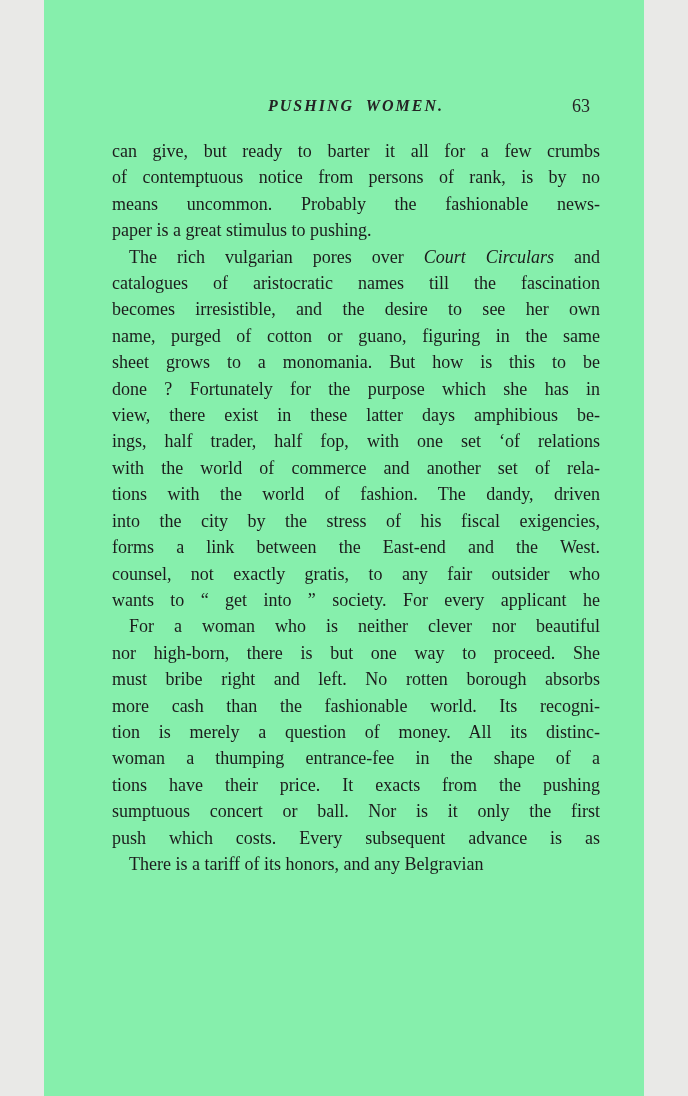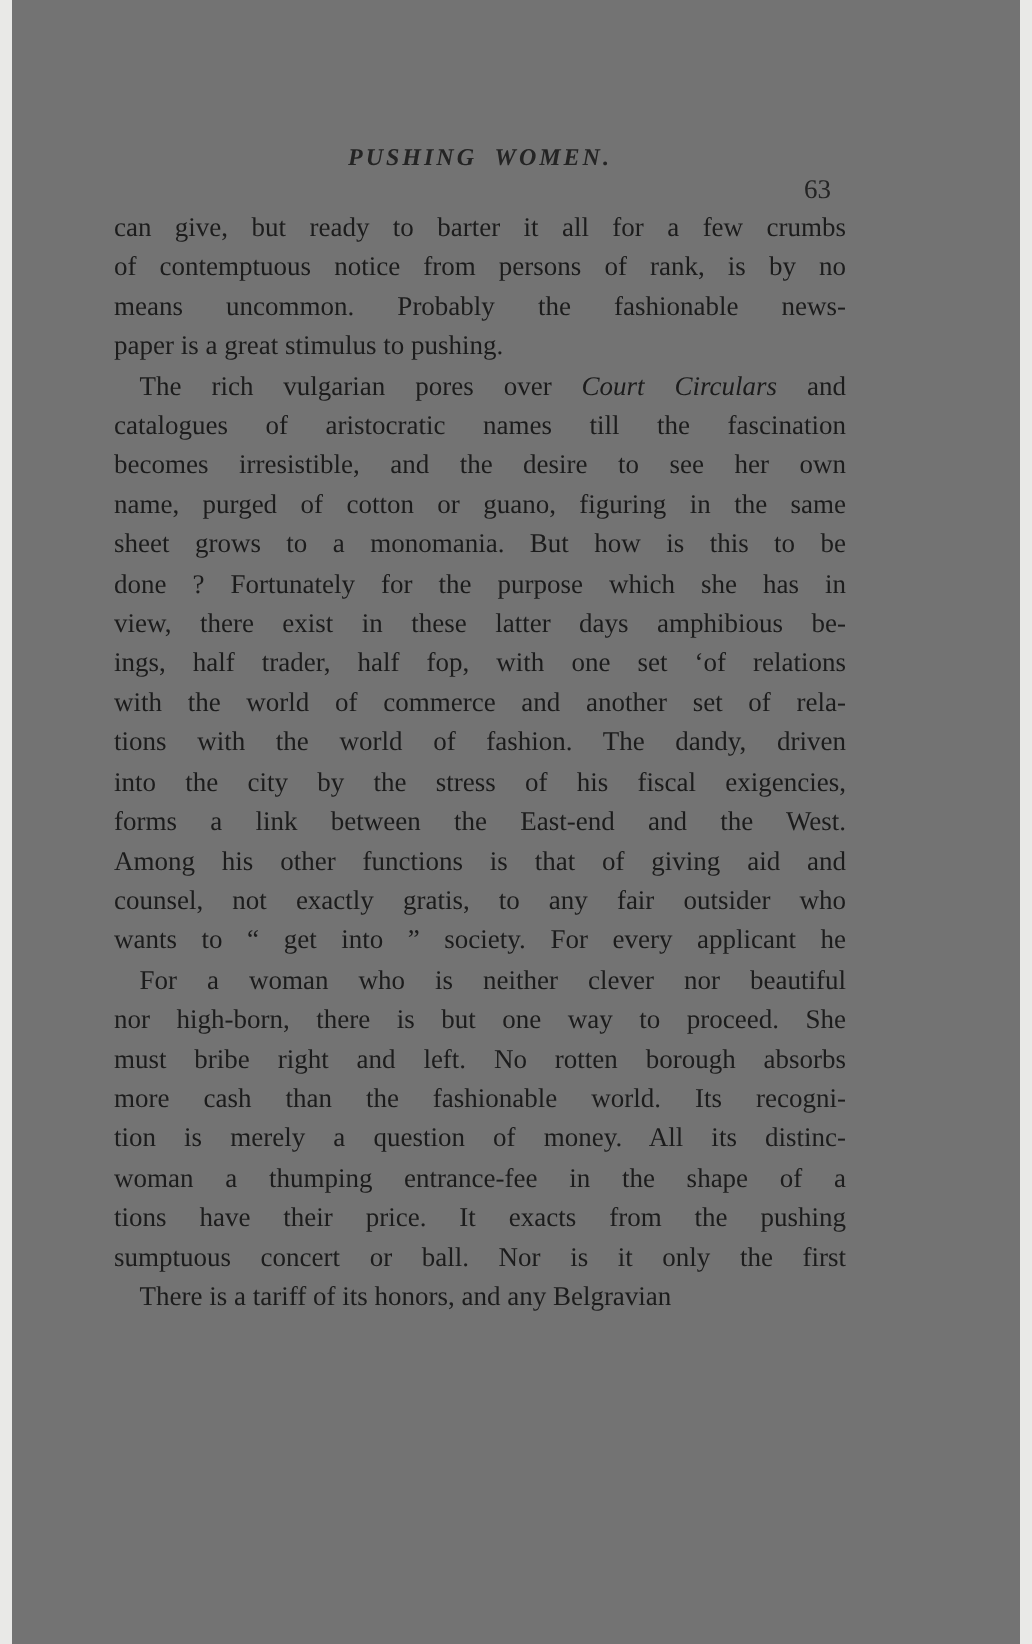--- a/index.html
+++ b/index.html
@@ -3,24 +3,24 @@
 <meta charset="utf-8">
 <style>
   html, body {
     margin: 0;
     padding: 0;
     background: #e9e9e7;
     font-family: "Liberation Serif", "DejaVu Serif", serif;
   }
   .page {
     position: relative;
-    width: 672px;
+    width: 600px;
     height: 1096px;
     margin: 0 auto;
-    background: #737373;
+    background: #86efac;
     color: #1c1c1c;
     overflow: hidden;
   }
   .header-row {
     position: absolute;
     top: 97px;
     left: 68px;
     width: 488px;
     height: 22px;
   }
@@ -35,21 +35,20 @@
     letter-spacing: 2px;
     word-spacing: 6px;
     color: #242424;
   }
   .page-num {
     position: absolute;
     right: 10px;
     top: -1px;
     font-size: 18px;
     color: #242424;
-    margin-top: 20px;
   }
   .body-text {
     position: absolute;
     top: 138px;
     left: 68px;
     width: 488px;
   }
   .line {
     font-size: 18px;
     line-height: 26.4px;
@@ -82,26 +81,26 @@
       <div class="line"><span>becomes irresistible, and the desire to see her own</span></div>
       <div class="line"><span>name, purged of cotton or guano, figuring in the same</span></div>
       <div class="line"><span>sheet grows to a monomania.  But how is this to be</span></div>
       <div class="line"><span>done ?  Fortunately for the purpose which she has in</span></div>
       <div class="line"><span>view, there exist in these latter days amphibious be-</span></div>
       <div class="line"><span>ings, half trader, half fop, with one set ‘of relations</span></div>
       <div class="line"><span>with the world of commerce and another set of rela-</span></div>
       <div class="line"><span>tions with the world of fashion.  The dandy, driven</span></div>
       <div class="line"><span>into the city by the stress of his fiscal exigencies,</span></div>
       <div class="line"><span>forms a link between the East-end and the West.</span></div>
-      <div class="line"><span>Among his other functions is that of giving aid and</span></div>
       <div class="line"><span>counsel, not exactly gratis, to any fair outsider who</span></div>
       <div class="line"><span>wants to “ get into ” society.  For every applicant he</span></div>
       <div class="line indent"><span>For a woman who is neither clever nor beautiful</span></div>
       <div class="line"><span>nor high-born, there is but one way to proceed.  She</span></div>
       <div class="line"><span>must bribe right and left.  No rotten borough absorbs</span></div>
       <div class="line"><span>more cash than the fashionable world.  Its recogni-</span></div>
       <div class="line"><span>tion is merely a question of money.  All its distinc-</span></div>
       <div class="line"><span>woman a thumping entrance-fee in the shape of a</span></div>
       <div class="line"><span>tions have their price.  It exacts from the pushing</span></div>
       <div class="line"><span>sumptuous concert or ball.  Nor is it only the first</span></div>
+      <div class="line"><span>push which costs.  Every subsequent advance is as</span></div>
       <div class="line last indent"><span>There is a tariff of its honors, and any Belgravian</span></div>
     </div>
 </div>
 
 </body></html>

